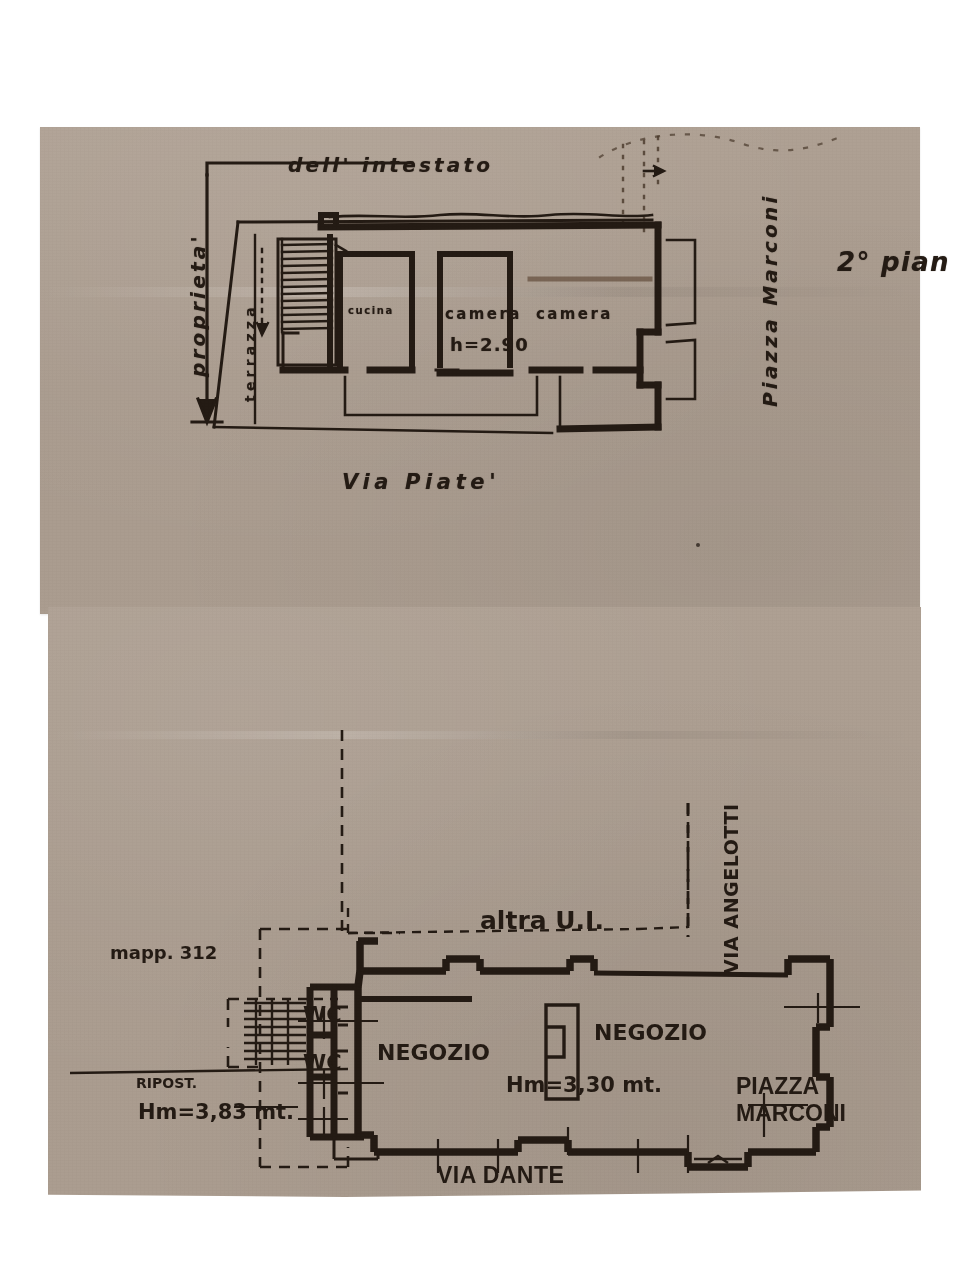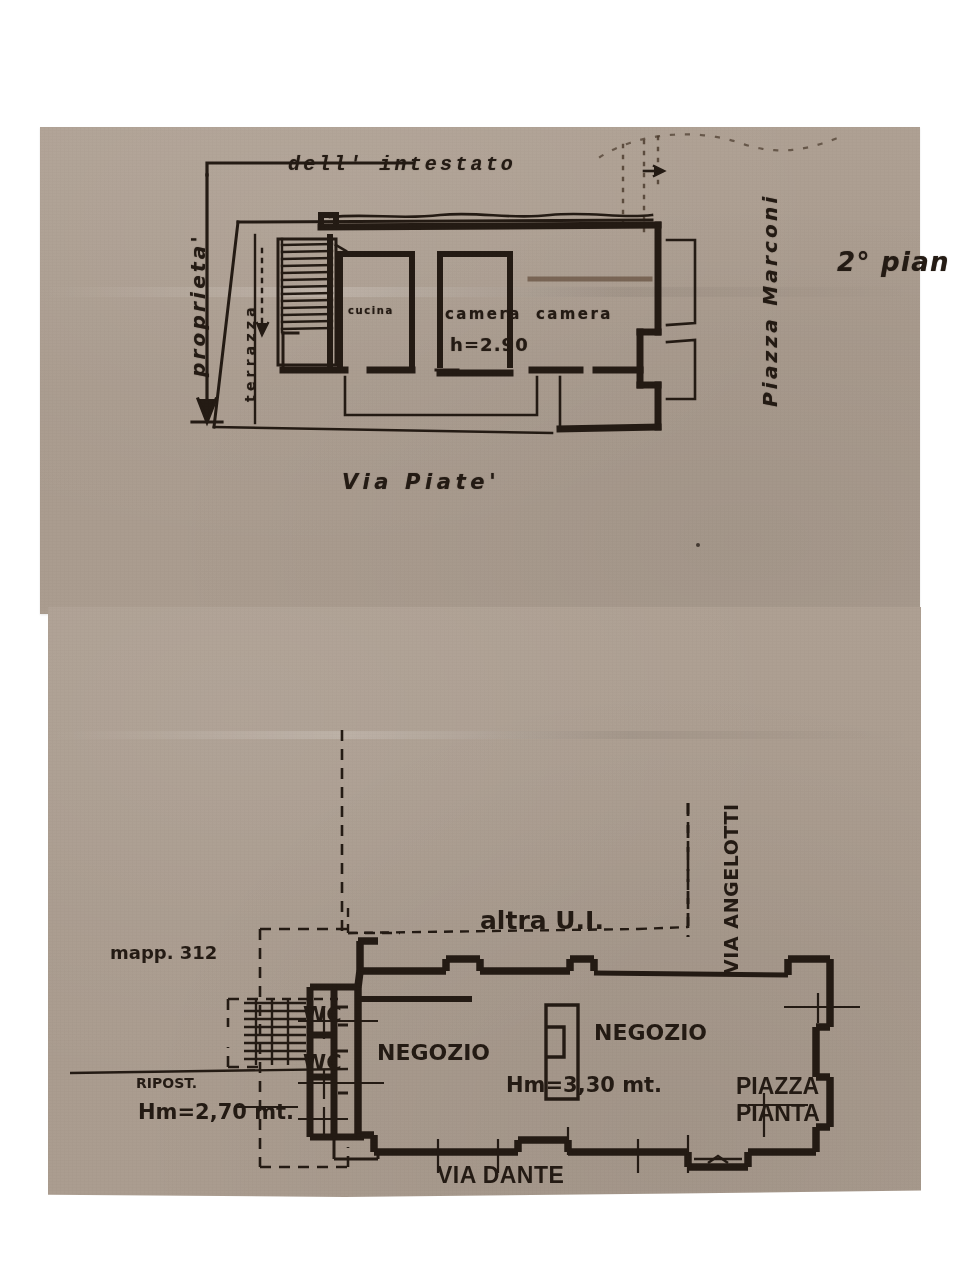--- a/index.html
+++ b/index.html
@@ -157,21 +157,21 @@
         <path d="M 290 110 L 290 238" stroke-width="6"></path>
         <path d="M 296 118 L 306 124" stroke-width="2.6"></path>
 
         <g stroke="#241b14" stroke-width="2.4" stroke-dasharray="3 7">
           <path d="M 222 122 L 222 205"></path>
         </g>
         <path d="M 217 196 L 222 208 L 228 196" stroke-width="2.2" fill="#241b14" stroke="#241b14"></path>
       </g>
     </svg>
 
-    <span class="hand hand-i" style="left:248px;top:26px;font-size:20px;font-family:Liberation Mono, monospace;">dell' intestato</span>
+    <span class="hand hand-i" style="left:248px;top:26px;font-size:20px;">dell' intestato</span>
 
     <span class="hand hand-i rot90" style="left:146px;top:250px;font-size:20px;">proprieta'</span>
 
     <span class="hand rot90" style="left:202px;top:275px;font-size:14px;letter-spacing:.30em;">terrazza</span>
 
     <span class="hand" style="left:308px;top:178px;font-size:10px;">cucina</span>
 
     <span class="hand" style="left:405px;top:178px;font-size:15px;">camera</span>
 
     <span class="hand" style="left:410px;top:207px;font-size:18px;letter-spacing:.06em;">h=2.90</span>
@@ -349,24 +349,24 @@
     <span class="typ" style="left:255px;top:444px;font-size:21px;">WC</span>
 
     <span class="typ" style="left:329px;top:433px;font-size:22px;">NEGOZIO</span>
 
     <span class="typ" style="left:546px;top:413px;font-size:22px;">NEGOZIO</span>
 
     <span class="typ" style="left:458px;top:466px;font-size:21px;">Hm=3,30 mt.</span>
 
     <span class="typ" style="left:88px;top:468px;font-size:14px;">RIPOST.</span>
 
-    <span class="typ" style="left:90px;top:493px;font-size:21px;">Hm=2,70 mt.</span>
+    <span class="typ" style="left:90px;top:493px;font-size:21px;">Hm=3,83 mt.</span>
 
     <span class="typ-cond" style="position:absolute;left:688px;top:466px;font-size:23px;color:#241b14;">PIAZZA</span>
 
-    <span class="typ-cond" style="position:absolute;left:688px;top:493px;font-size:23px;color:#241b14;">PIANTA</span>
+    <span class="typ-cond" style="position:absolute;left:688px;top:493px;font-size:23px;color:#241b14;">MARCONI</span>
 
     <span class="typ-cond" style="position:absolute;left:389px;top:555px;font-size:23px;letter-spacing:.02em;color:#241b14;">VIA DANTE</span>
 
     <div class="grain"></div>
   </div>
 
 </div>
 
 </body></html>

